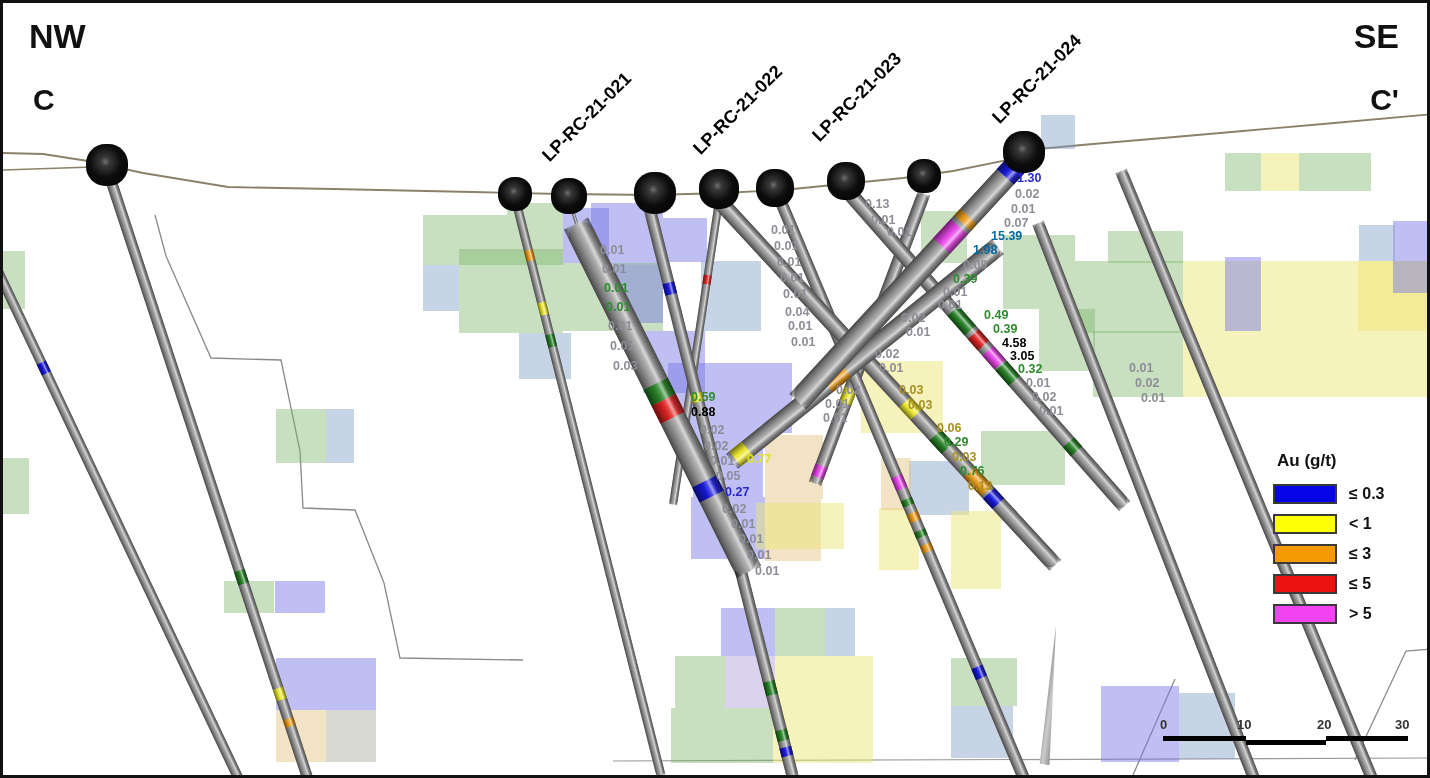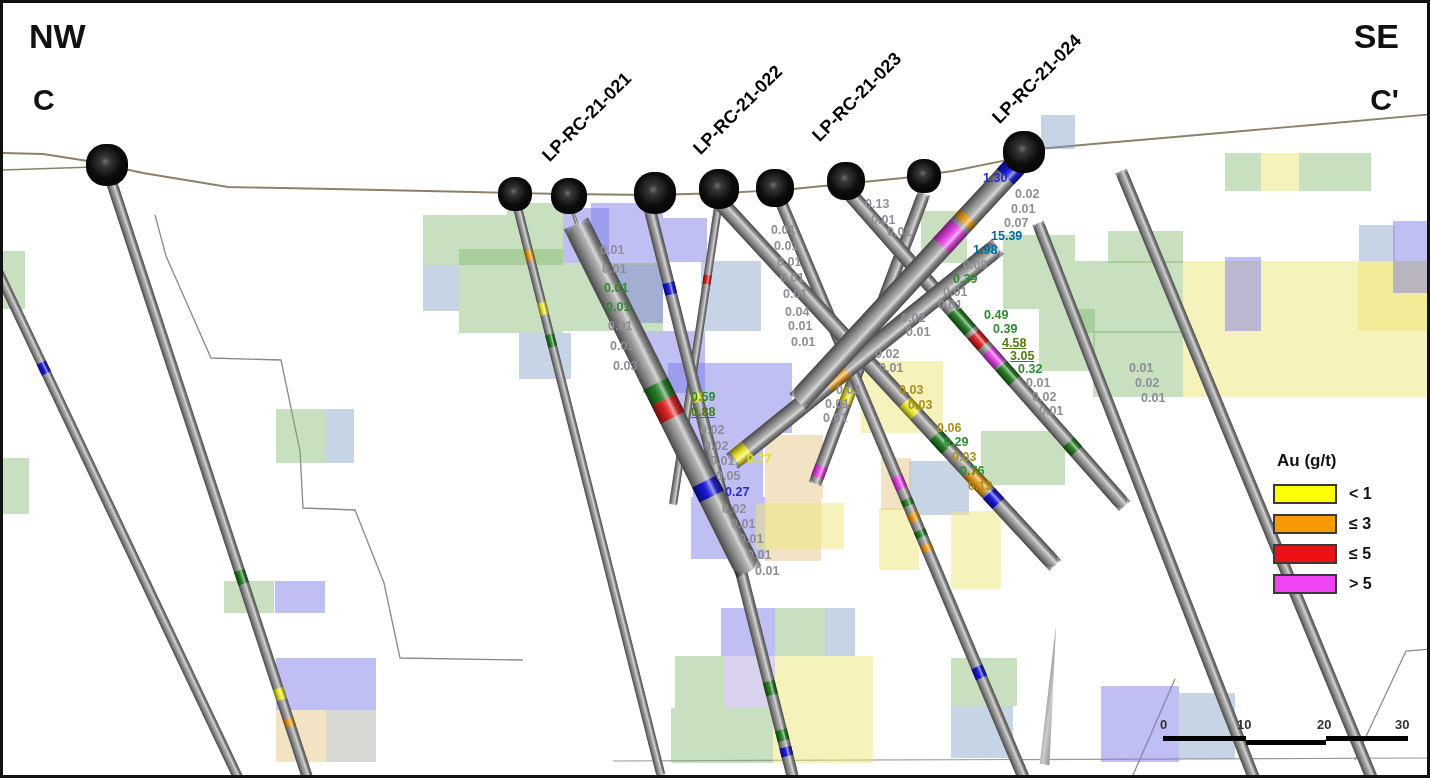--- a/index.html
+++ b/index.html
@@ -11,21 +11,21 @@
   .geo{position:absolute;}
   .trace{position:absolute;transform-origin:0 50%;background:#9c9c9c;}
   .trace .band{position:absolute;top:0;bottom:0;}
   .trace .shine{position:absolute;inset:0;pointer-events:none;
     background:linear-gradient(180deg,rgba(20,20,20,.62) 0%,rgba(90,90,90,.28) 22%,rgba(255,255,255,.6) 36%,rgba(235,235,235,.25) 48%,rgba(120,120,120,.12) 62%,rgba(25,25,25,.38) 85%,rgba(10,10,10,.6) 100%);}
   .collar{position:absolute;border-radius:46%;
     background:radial-gradient(circle at 46% 42%, #6f6f6f 0%, #383838 14%, #0c0c0c 48%, #000 100%);}
   .holelabel{position:absolute;font-weight:bold;font-size:18px;color:#000;white-space:nowrap;
     transform:rotate(-45deg);transform-origin:0 100%;}
   .assay{position:absolute;font-size:12.5px;font-weight:bold;white-space:nowrap;}
-  .gy{color:#8d8d97;} .gn{color:#2e8b2e;} .rd{color:#4d7c0f;text-decoration:underline;} .mg{color:#0369a1;}
+  .gy{color:#8d8d97;} .gn{color:#2e8b2e;} .rd{color:#000000;} .mg{color:#0369a1;}
   .bl{color:#2929c9;} .yl{color:#e0e030;text-align:right;} .ol{color:#a89020;}
   #legend{position:absolute;left:1256px;top:448px;width:160px;}
   #legend .title{font-weight:bold;font-size:17px;color:#111;margin-left:18px;margin-bottom:8px;}
   .lrow{display:flex;align-items:center;height:30px;}
   .lswatch{width:60px;height:16px;border:2px solid #3a3a3a;margin-left:14px;}
   .llabel{font-weight:bold;font-size:16px;color:#111;margin-left:12px;}
   .sbseg{position:absolute;background:#000;}
   .sbtick{position:absolute;font-size:13px;font-weight:bold;color:#333;}
   .spike{position:absolute;left:1036px;top:622px;width:26px;height:140px;transform:rotate(8deg);
     clip-path:polygon(28% 0%,78% 100%,40% 100%);
@@ -216,21 +216,21 @@
       <div class="assay gy" style="left: 862px; top: 194px;">0.13</div>
       <div class="assay gy" style="left: 868px; top: 210px;">0.01</div>
       <div class="assay gy" style="left: 884px; top: 222px;">0.01</div>
       <div class="assay gy" style="left: 898px; top: 308px;">0.02</div>
       <div class="assay gy" style="left: 903px; top: 322px;">0.01</div>
       <div class="assay gy" style="left: 833px; top: 380px;">0.02</div>
       <div class="assay gy" style="left: 822px; top: 394px;">0.01</div>
       <div class="assay gy" style="left: 820px; top: 408px;">0.01</div>
       <div class="assay gy" style="left: 872px; top: 344px;">0.02</div>
       <div class="assay gy" style="left: 876px; top: 358px;">0.01</div>
-      <div class="assay bl" style="left: 980px; top: 168px;">1.30</div>
+      <div class="assay bl" style="left: 1014px; top: 168px;">1.30</div>
       <div class="assay gy" style="left: 1012px; top: 184px;">0.02</div>
       <div class="assay gy" style="left: 1008px; top: 199px;">0.01</div>
       <div class="assay gy" style="left: 1001px; top: 213px;">0.07</div>
       <div class="assay mg" style="left: 988px; top: 226px;">15.39</div>
       <div class="assay mg" style="left: 970px; top: 240px;">1.98</div>
       <div class="assay gy" style="left: 960px; top: 255px;">0.09</div>
       <div class="assay gn" style="left: 950px; top: 269px;">0.39</div>
       <div class="assay gy" style="left: 940px; top: 282px;">0.01</div>
       <div class="assay gy" style="left: 935px; top: 295px;">0.01</div>
       <div class="assay gn" style="left: 981px; top: 305px;">0.49</div>
@@ -285,20 +285,24 @@
 
   <div class="abs corner nw" style="left:26px;top:16px;">NW</div>
   <div class="abs corner cc" style="left:30px;top:82px;">C</div>
   <div class="abs corner se" style="right:28px;top:16px;">SE</div>
   <div class="abs corner cc" style="right:28px;top:82px;">C'</div>
 
   <div id="legend">
     <div class="title">Au (g/t)</div>
     <div id="legend-rows">
         <div class="lrow">
+          <div class="lswatch" style="background: rgb(5, 5, 232);"></div>
+          <div class="llabel">≤ 0.3</div>
+        </div>
+        <div class="lrow">
           <div class="lswatch" style="background: rgb(255, 255, 5);"></div>
           <div class="llabel">&lt; 1</div>
         </div>
         <div class="lrow">
           <div class="lswatch" style="background: rgb(245, 153, 5);"></div>
           <div class="llabel">≤ 3</div>
         </div>
         <div class="lrow">
           <div class="lswatch" style="background: rgb(236, 18, 18);"></div>
           <div class="llabel">≤ 5</div>

